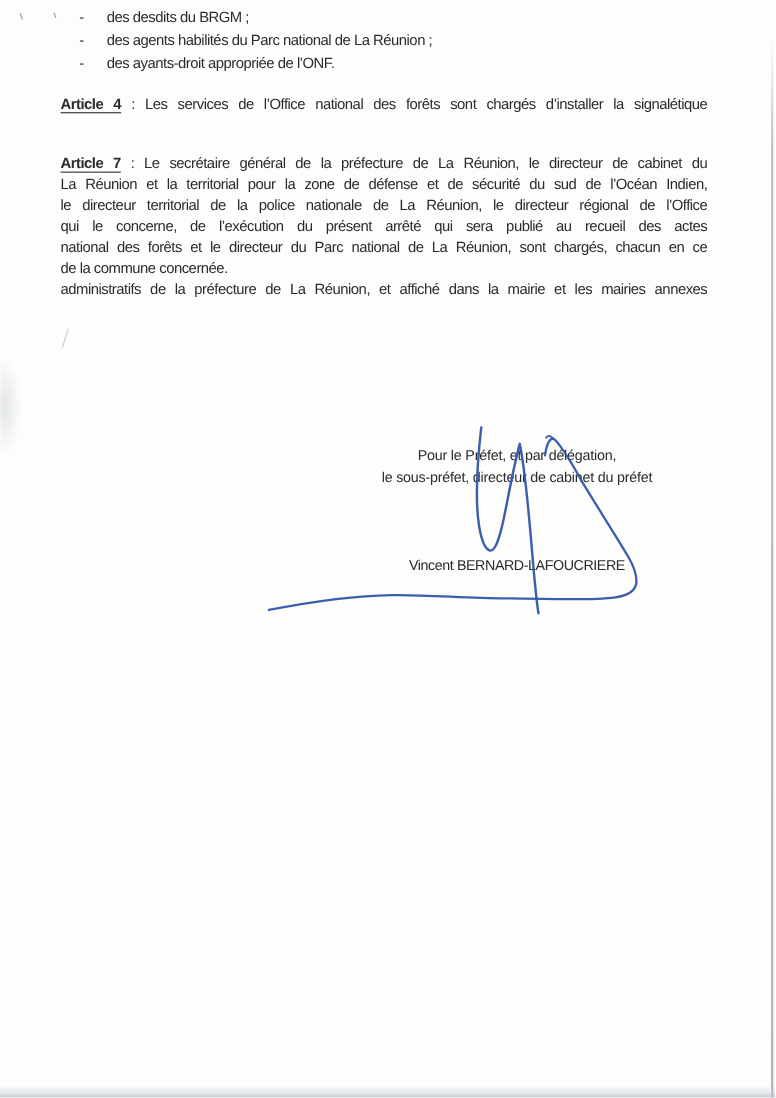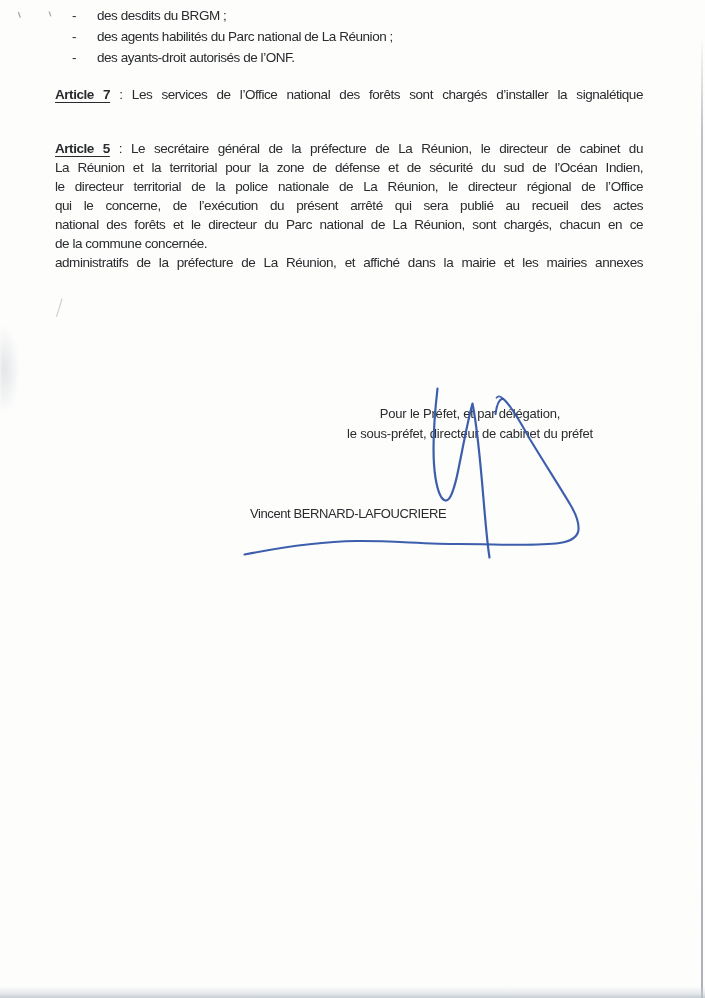--- a/index.html
+++ b/index.html
@@ -17,21 +17,21 @@
   .a4{top:84px;}
   .a4 .jl{line-height:21.5px;}
   .a5{top:139px;}
   .a5 .jl{line-height:19px;}
   .jl{white-space:nowrap;}
   .just{text-align:justify;text-align-last:justify;text-justify:inter-word;}
   .hdg{font-weight:700;text-decoration:underline;text-decoration-thickness:1.4px;text-underline-offset:2.5px;}
   .sig{position:absolute;left:250px;top:404px;width:440px;text-align:center;
        font-size:13px;letter-spacing:-0.2px;line-height:20px;}
   .sigline{white-space:nowrap;}
-  .name{position:absolute;left:250px;top:506px;width:440px;text-align:left;
+  .name{position:absolute;left:250px;top:506px;width:440px;text-align:center;
         font-size:13px;letter-spacing:-0.4px;white-space:nowrap;}
   
   .overlay{position:absolute;left:0;top:0;width:705px;height:998px;pointer-events:none;}
   .ink{fill:none;stroke-linecap:round;stroke-linejoin:round;}
   
   .edge-right{position:absolute;top:35px;bottom:0;left:701px;width:2px;
     background:linear-gradient(to bottom,rgba(168,173,180,0),rgba(168,173,180,0.75) 10%,rgba(158,164,171,0.85));}
   .edge-bottom{position:absolute;left:0;right:0;bottom:0;height:12px;
     background:linear-gradient(to bottom,rgba(203,210,217,0) 0%,rgba(203,210,217,0.45) 60%,rgba(184,193,202,0.8) 100%);}
   .smudge{position:absolute;left:0;top:325px;width:20px;height:90px;filter:blur(1px);
@@ -46,33 +46,33 @@
     <div class="li">
       <span class="dash">-</span>
       <span class="litext">des desdits du BRGM ;</span>
     </div>
     <div class="li">
       <span class="dash">-</span>
       <span class="litext">des agents habilités du Parc national de La Réunion ;</span>
     </div>
     <div class="li">
       <span class="dash">-</span>
-      <span class="litext">des ayants-droit autorisés de l’ONF.</span>
+      <span class="litext">des ayants-droit appropriée de l’ONF.</span>
     </div>
   </div>
 
   <div class="para a4">
     <div class="jl just">
-      <span class="hdg">Article 7</span><span> : Les services de l’Office national des forêts sont chargés d’installer la signalétique</span>
+      <span class="hdg">Article 4</span><span> : Les services de l’Office national des forêts sont chargés d’installer la signalétique</span>
     </div>
   </div>
 
   <div class="para a5">
     <div class="jl just">
-      <span class="hdg">Article 5</span><span> : Le secrétaire général de la préfecture de La Réunion, le directeur de cabinet du</span>
+      <span class="hdg">Article 7</span><span> : Le secrétaire général de la préfecture de La Réunion, le directeur de cabinet du</span>
     </div>
     <div class="jl just">La Réunion et la territorial pour la zone de défense et de sécurité du sud de l’Océan Indien,</div>
     <div class="jl just">le directeur territorial de la police nationale de La Réunion, le directeur régional de l’Office</div>
     <div class="jl just">qui le concerne, de l’exécution du présent arrêté qui sera publié  au recueil des actes</div>
     <div class="jl just">national des forêts et le directeur du Parc national de La Réunion, sont chargés, chacun en ce</div>
     <div class="jl">de la commune concernée.</div>
     <div class="jl just">administratifs de la préfecture de La Réunion, et affiché dans la mairie et les mairies annexes</div>
   </div>
 
   <div class="sig">

